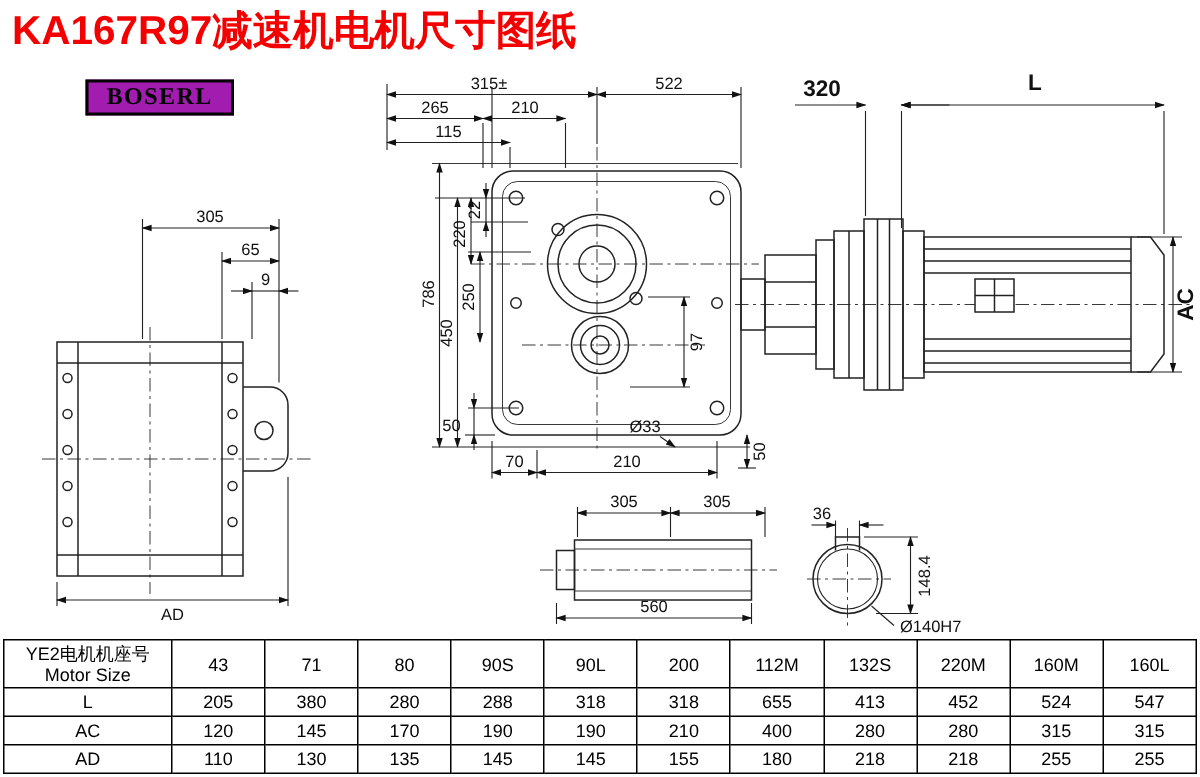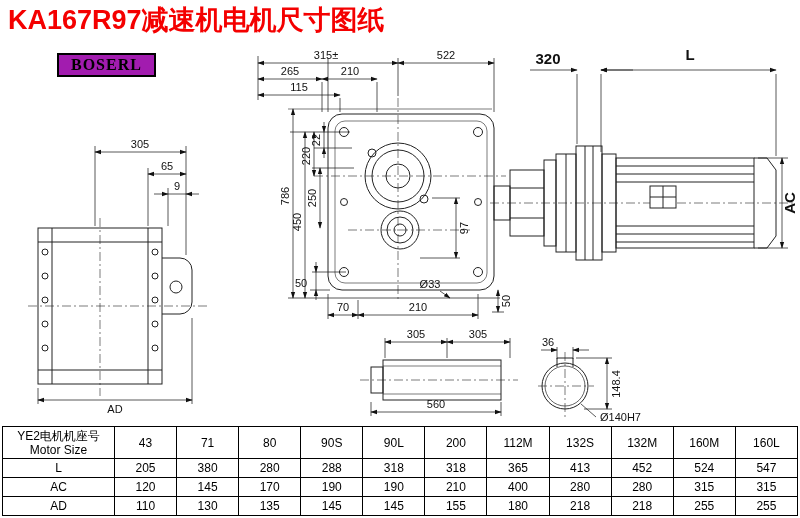--- a/index.html
+++ b/index.html
@@ -265,33 +265,33 @@
         <div class="hcell">Motor Size</div>
       </th>
       <th>43</th>
       <th>71</th>
       <th>80</th>
       <th>90S</th>
       <th>90L</th>
       <th>200</th>
       <th>112M</th>
       <th>132S</th>
-      <th>132M</th>
+      <th>220M</th>
       <th>160M</th>
       <th>160L</th>
     </tr>
     <tr class="vals">
       <th>L</th>
       <td>205</td>
       <td>380</td>
       <td>280</td>
       <td>288</td>
       <td>318</td>
       <td>318</td>
-      <td>365</td>
+      <td>655</td>
       <td>413</td>
       <td>452</td>
       <td>524</td>
       <td>547</td>
     </tr>
     <tr class="vals">
       <th>AC</th>
       <td>120</td>
       <td>145</td>
       <td>170</td>

